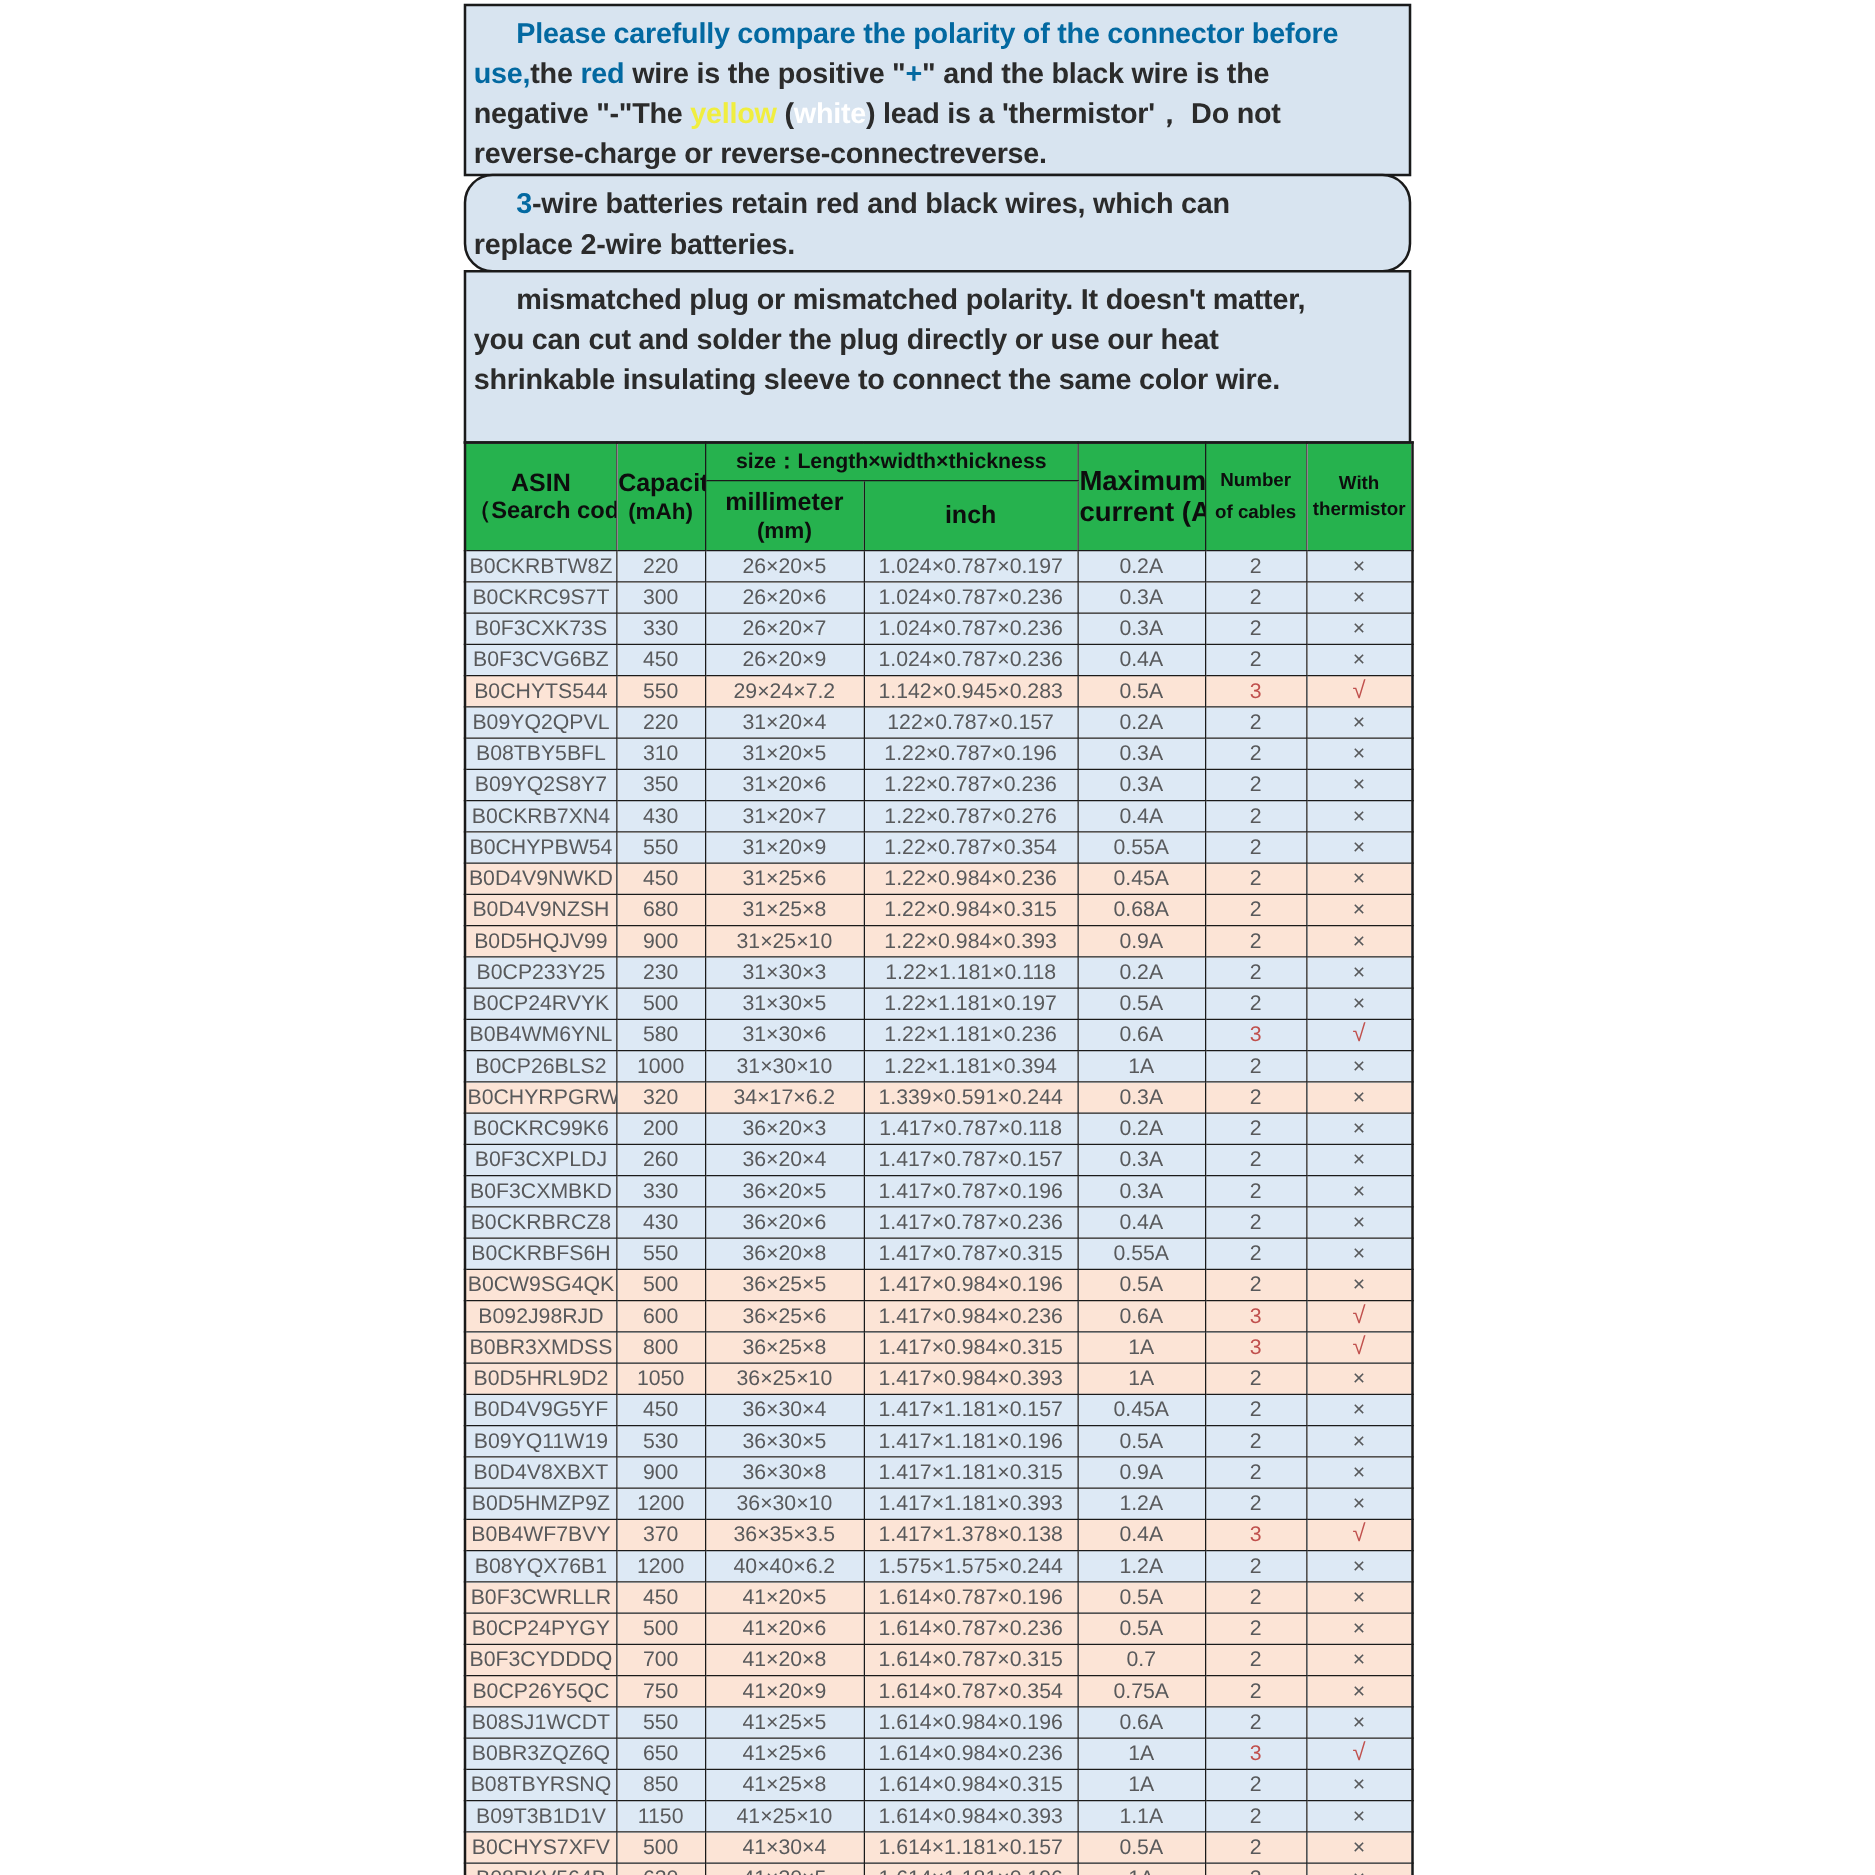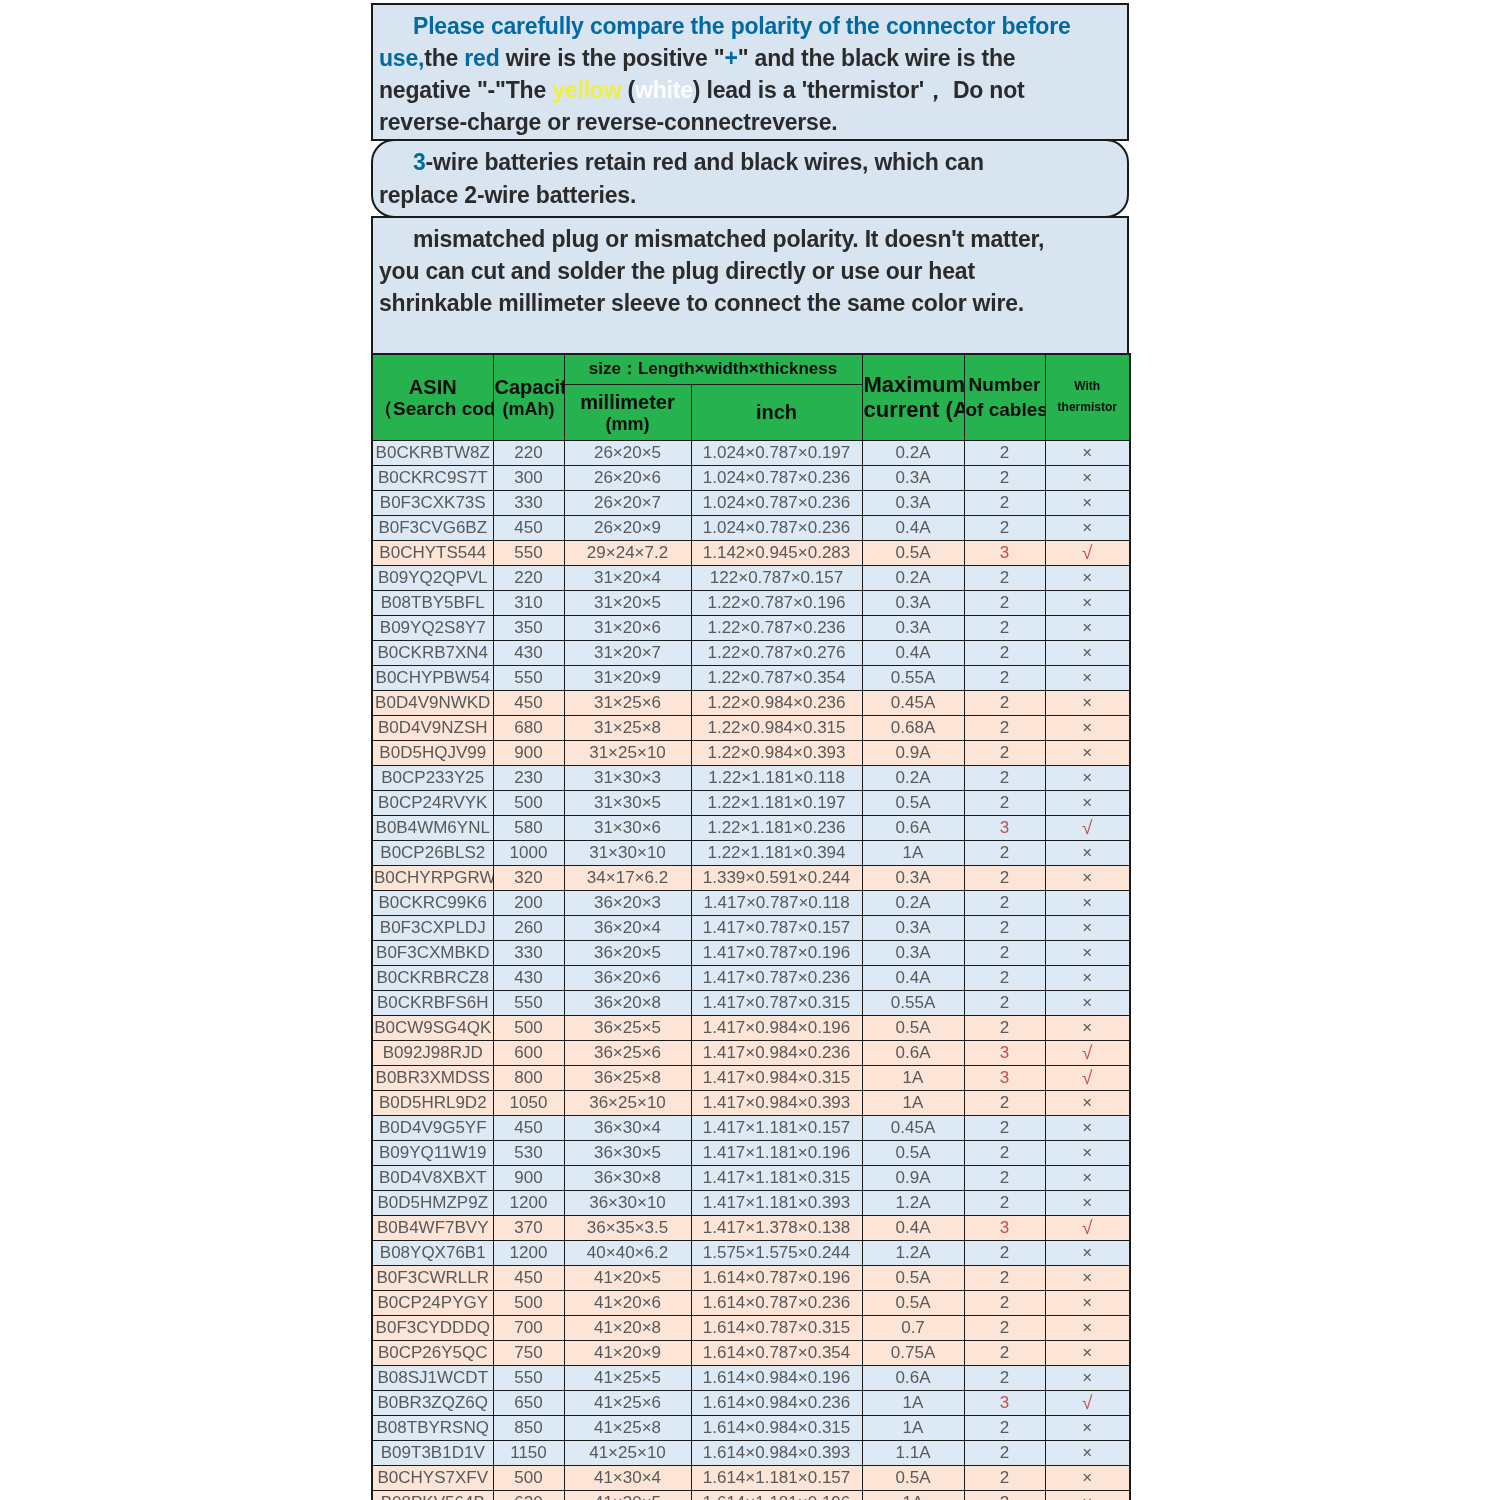--- a/index.html
+++ b/index.html
@@ -63,22 +63,22 @@
     color:#0d0d0d;
     font-weight:bold;
     font-size:20px;
     line-height:24px;
   }
   thead .size-row{height:30px;}
   thead .unit-row{height:56px;}
   thead th .sub{font-size:19px;font-weight:bold;display:block;line-height:20px;}
   thead th.th-size{font-size:17px;margin-top:44px;}
   thead th.th-current{font-size:22px;line-height:25px;}
-  thead th.th-cables{font-size:19px;line-height:25px;}
-  thead th.th-therm{font-size:12px;line-height:21px;}
+  thead th.th-cables{font-size:15px;line-height:25px;}
+  thead th.th-therm{font-size:15px;line-height:21px;}
   tbody td{
     font-size:17px;
     color:#58595b;
     height:24px;
   }
   tbody tr.blue td{background:#dde9f5;}
   tbody tr.peach td{background:#fce4d6;}
   tbody td.red{color:#c0504d;}
   tbody td.check{color:#c0504d;font-size:19px;}
 </style>
@@ -94,21 +94,21 @@
         <div class="line"><span class="seg-dark">negative "-"The </span><span class="seg-yellow">yellow</span><span class="seg-dark"> (</span><span class="seg-white">white</span><span class="seg-dark">) lead is a 'thermistor'， Do not</span></div>
         <div class="line"><span class="seg-dark">reverse-charge or reverse-connectreverse.</span></div>
       </div>
     <div class="notice n2">
         <div class="line"><span class="seg-red">3</span><span class="seg-dark">-wire  batteries retain red and black wires, which can</span></div>
         <div class="line"><span class="seg-dark">replace 2-wire batteries.</span></div>
       </div>
     <div class="notice n3">
         <div class="line"><span class="seg-dark">mismatched plug or mismatched polarity. It doesn't matter,</span></div>
         <div class="line"><span class="seg-dark">you can cut and solder the plug directly or use our heat</span></div>
-        <div class="line"><span class="seg-dark">shrinkable millimeter sleeve to connect the same color wire.</span></div>
+        <div class="line"><span class="seg-dark">shrinkable insulating sleeve to connect the same color wire.</span></div>
       </div>
 
     <table class="spec">
       <colgroup>
         <col style="width:121px">
           <col style="width:71px">
           <col style="width:127px">
         <col style="width:171px">
           <col style="width:102px">
           <col style="width:81px">

